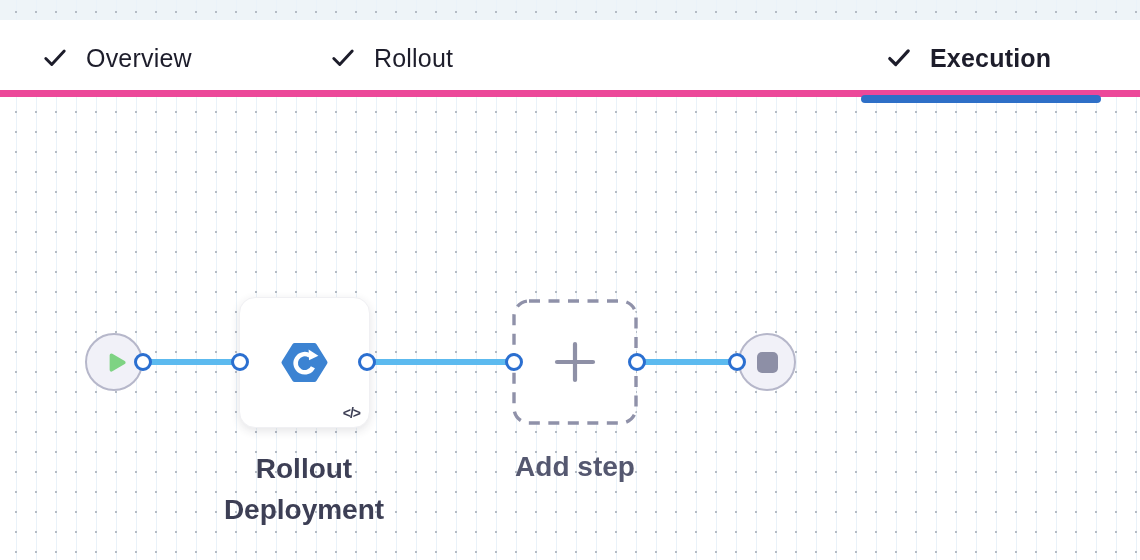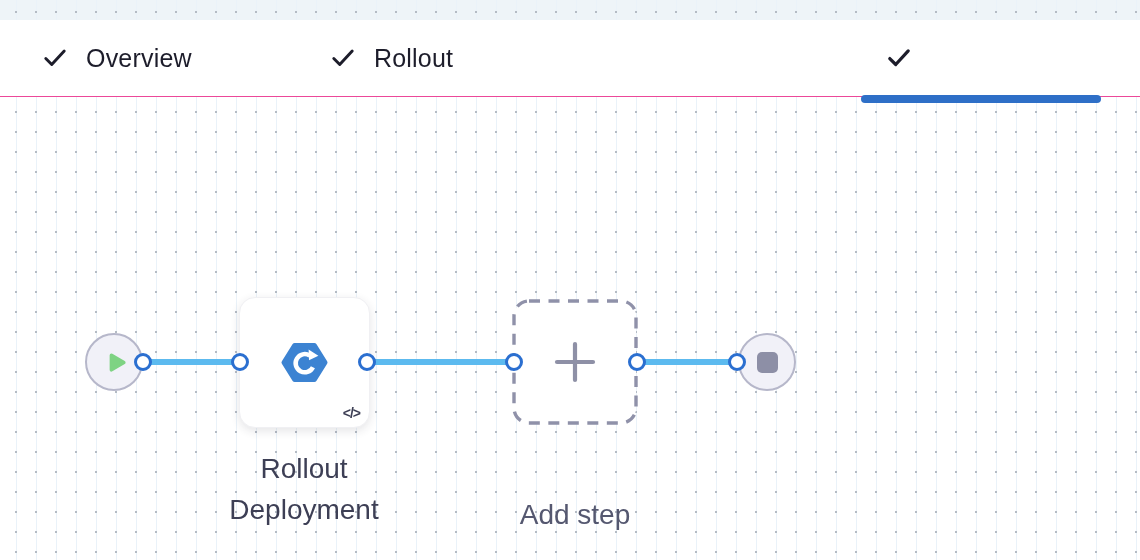--- a/index.html
+++ b/index.html
@@ -14,21 +14,21 @@
       repeating-linear-gradient(90deg, #eaf2f9 0 1px, transparent 1px 20px);
     background-size: 20px 20px, auto;
     background-position: 6px 2px, 16px 0;
   }
   .canvas { position:absolute; left:0; top:0; width:1140px; height:560px; background-color:#fff; }
 
   .top-strip { position:absolute; left:0; top:0; width:1140px; height:20px;
     background-color:#eef4f8; }
 
   .tabbar { position:absolute; left:0; top:20px; width:1140px; height:77px;
-    background:#ffffff; border-bottom:1px solid #ec4899; }
+    background:#ffffff; border-bottom:7px solid #ec4899; }
   .tab { position:absolute; top:0; height:76px; display:flex; align-items:center; gap:18px;
     cursor:pointer; }
   .tab-label { font-size:25px; font-weight:500; color:#1d1d2b; letter-spacing:.2px; }
   .tab.active .tab-label { font-weight:700; }
   .check { display:flex; align-items:center; }
   .tab-underline { position:absolute; left:861px; top:75px; width:240px; height:8px;
     border-radius:4px; background:#2e6fc7; }
 
   
   .edge { position:absolute; top:359px; height:6px; background:#5cbaef; border-radius:3px; }
@@ -42,23 +42,23 @@
 
   .step-card { position:absolute; left:239px; top:297px; width:131px; height:131px;
     background:#fff; border:1px solid #f0f0f3; border-radius:16px;
     box-shadow:0 3px 10px rgba(40,41,61,.12);
     display:flex; align-items:center; justify-content:center; }
   .code-badge { position:absolute; right:9px; bottom:6px; font-size:14px; font-weight:700;
     color:#3c3e54; letter-spacing:-1px; }
 
   .add-step-box { position:absolute; left:512px; top:299px; width:126px; height:126px; }
 
-  .node-label { position:absolute; text-align:center; font-size:28px; line-height:41px; }
+  .node-label { position:absolute; text-align:center; font-size:28px; line-height:41px;font-weight:bold; }
   .step-label { left:204px; top:448px; width:200px; color:#3d3f55; }
-  .add-label  { left:475px; top:446px; width:200px; color:#555870;margin-top:48px; }
+  .add-label  { left:475px; top:446px; width:200px; color:#555870; }
 </style>
 </head>
 <body>
 
 <div class="page">
 
   <div class="canvas grid-bg">
 
     <div class="edge" style="left:143px; width:97px;"></div>
     <div class="edge" style="left:367px; width:147px;"></div>
@@ -130,18 +130,19 @@
       <span class="tab-label">Rollout</span>
     </div>
 
 
     <div class="tab active" style="left:886px;">
       <span class="check">
         <svg width="26" height="26" viewBox="0 0 24 24">
           <path d="M3.5 12.5 L9 18 L20.5 5.5" fill="none" stroke="#1d1d2b" stroke-width="3" stroke-linecap="round" stroke-linejoin="round"></path>
         </svg>
       </span>
+      <span class="tab-label">Execution</span>
     </div>
 
     <div class="tab-underline"></div>
   </div>
 
 </div>
 
 </body></html>

